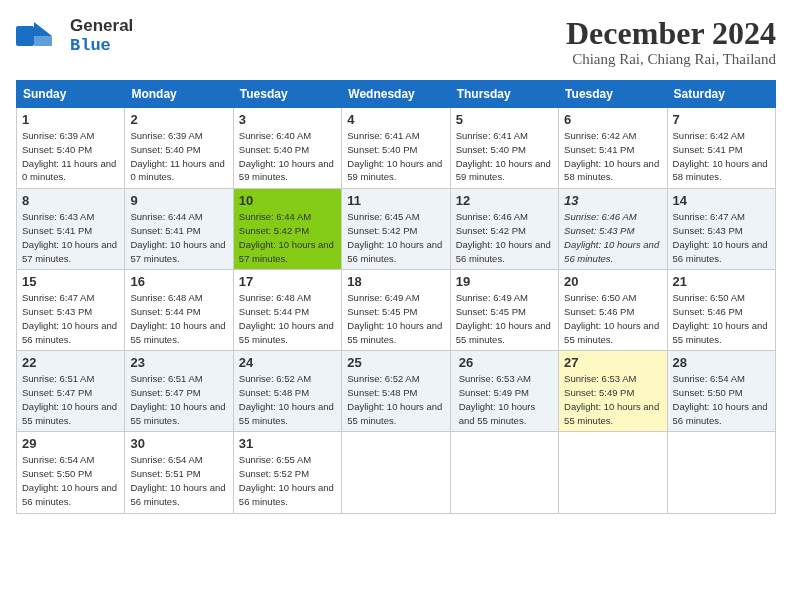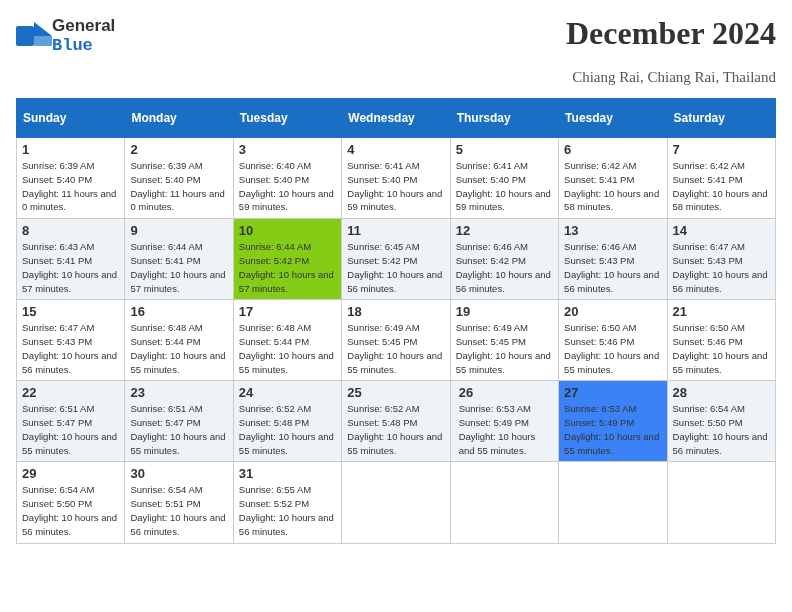--- a/index.html
+++ b/index.html
@@ -17,47 +17,47 @@
       margin-bottom: 12px;
     }
     .logo {
       display: flex;
       flex-direction: column;
       align-items: flex-start;
     }
     .logo-row {
       display: flex;
       align-items: center;
-      gap: 0;
+      gap: 18px;
     }
     .title-area {
       text-align: right;
       font-family: Liberation Serif, serif;
     }
     .month-title {
       font-size: 32px;
       font-weight: bold;
       color: #333;
       line-height: 1.1;
     }
     .location-title {
       font-size: 15px;
       color: #555;
-      margin-top: 18px;
+      margin-top: 0;
     }
     .calendar-table {
       width: 100%;
       border-collapse: collapse;
       font-size: 10.5px;
     }
     .calendar-table th {
       background: #1a6fc4;
       color: #fff;
       text-align: left;
-      padding: 12px 6px;
+      padding: 6px 6px;
       font-size: 12px;
       font-weight: bold;
       border: 1px solid #1a6fc4;
     }
     .calendar-table td {
       border: 1px solid #ccc;
       vertical-align: top;
       padding: 4px 5px;
       width: calc(100% / 7);
       min-height: 80px;
@@ -162,21 +162,21 @@
           <div class="day-info">Sunrise: 6:44 AM<br>Sunset: 5:42 PM<br>Daylight: 10 hours and 57 minutes.</div>
         </td>
         <td style="background: rgb(238, 243, 248);">
           <span class="day-number">11</span>
           <div class="day-info">Sunrise: 6:45 AM<br>Sunset: 5:42 PM<br>Daylight: 10 hours and 56 minutes.</div>
         </td>
         <td style="background: rgb(238, 243, 248);">
           <span class="day-number">12</span>
           <div class="day-info">Sunrise: 6:46 AM<br>Sunset: 5:42 PM<br>Daylight: 10 hours and 56 minutes.</div>
         </td>
-        <td style="background: rgb(238, 243, 248);">
+        <td style="background: rgb(238, 243, 248); font-style: italic;">
           <span class="day-number">13</span>
           <div class="day-info">Sunrise: 6:46 AM<br>Sunset: 5:43 PM<br>Daylight: 10 hours and 56 minutes.</div>
         </td>
         <td style="background: rgb(238, 243, 248);">
           <span class="day-number">14</span>
           <div class="day-info">Sunrise: 6:47 AM<br>Sunset: 5:43 PM<br>Daylight: 10 hours and 56 minutes.</div>
         </td>
       </tr>
       <tr style="background: rgb(255, 255, 255);">
         <td>
@@ -222,21 +222,21 @@
           <div class="day-info">Sunrise: 6:52 AM<br>Sunset: 5:48 PM<br>Daylight: 10 hours and 55 minutes.</div>
         </td>
         <td style="background: rgb(238, 243, 248);">
           <span class="day-number">25</span>
           <div class="day-info">Sunrise: 6:52 AM<br>Sunset: 5:48 PM<br>Daylight: 10 hours and 55 minutes.</div>
         </td>
         <td style="background: rgb(238, 243, 248); padding-left: 8px;">
           <span class="day-number">26</span>
           <div class="day-info">Sunrise: 6:53 AM<br>Sunset: 5:49 PM<br>Daylight: 10 hours and 55 minutes.</div>
         </td>
-        <td style="background: #3b82f6; margin-left: 8px;">
+        <td style="background: #fef9c3; margin-left: 8px;">
           <span class="day-number">27</span>
           <div class="day-info">Sunrise: 6:53 AM<br>Sunset: 5:49 PM<br>Daylight: 10 hours and 55 minutes.</div>
         </td>
         <td style="background: rgb(238, 243, 248);">
           <span class="day-number">28</span>
           <div class="day-info">Sunrise: 6:54 AM<br>Sunset: 5:50 PM<br>Daylight: 10 hours and 56 minutes.</div>
         </td>
       </tr>
       <tr style="background: rgb(255, 255, 255);">
         <td>

